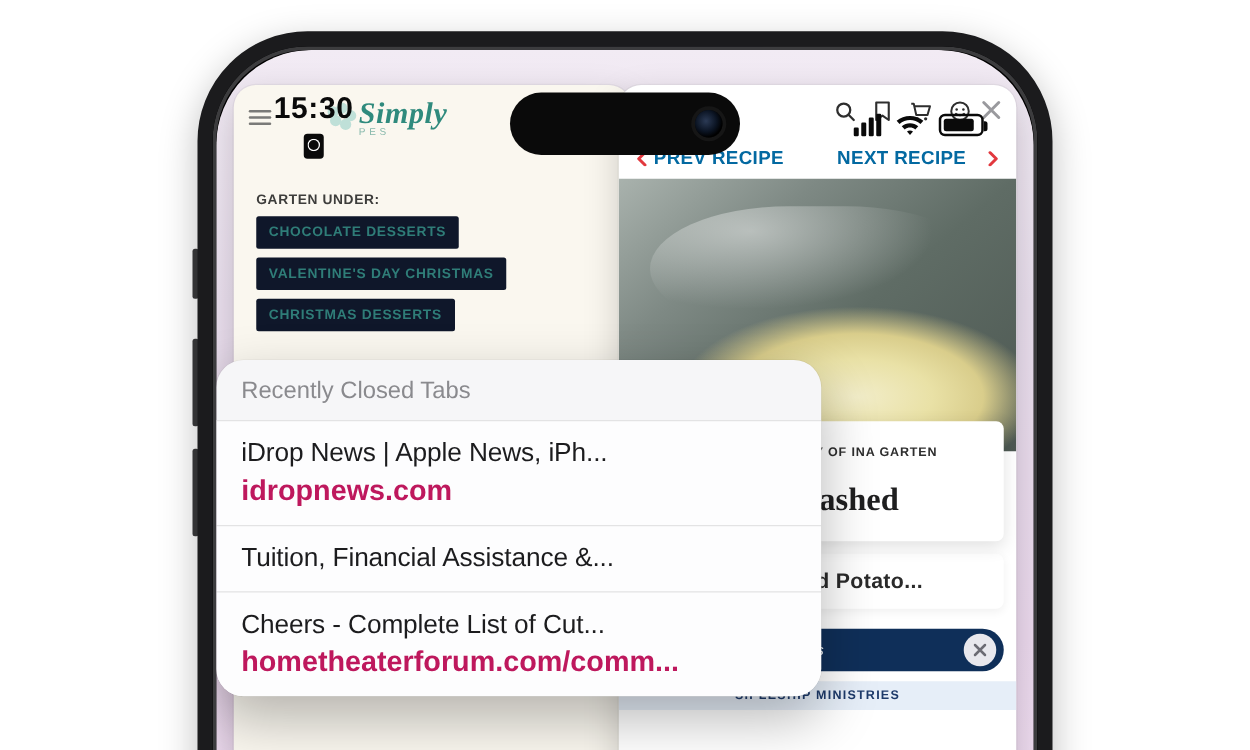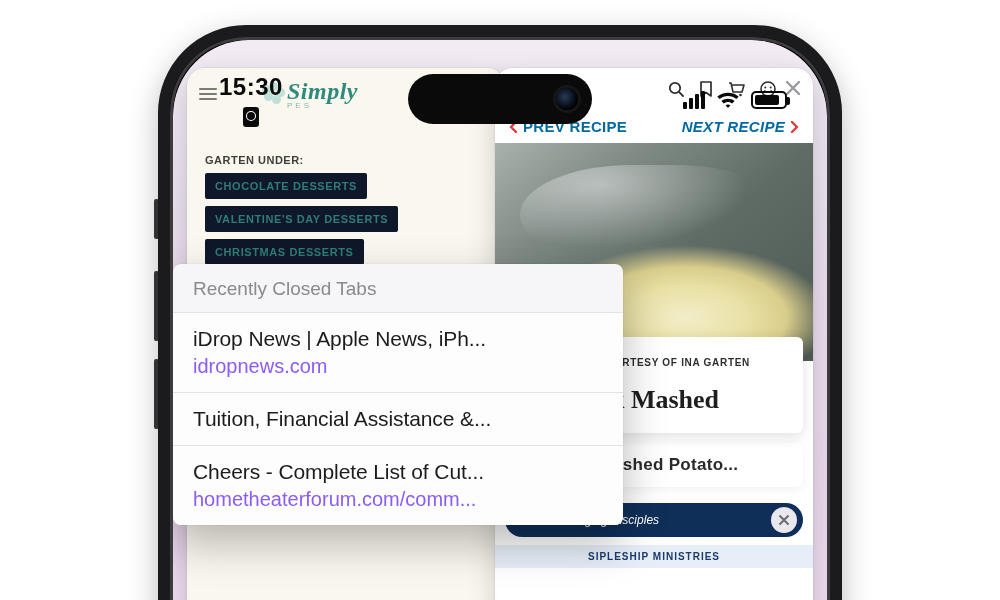--- a/index.html
+++ b/index.html
@@ -142,21 +142,21 @@
   .rt-ham span{display:block;width:16px;height:2px;background:#4a4a4a;margin:3px 0;border-radius:1px;}
   .fn-badge{ width:26px; height:26px; border-radius:50%;
     background: radial-gradient(circle,#ec2c3f 0%,#d51d30 70%);
     position:relative; box-shadow:0 1px 2px rgba(0,0,0,0.2);}
   .fn-badge::after{content:""; position:absolute; inset:6px; border:1px dashed #fff; border-radius:50%; opacity:0.4;}
   .rt-icons{display:flex;align-items:center;gap:14px; color:#3a3a3a;}
   .rt-icons svg{display:block;}
   .rt-nav{ display:flex; justify-content:space-between; padding:10px 14px 8px 14px;
     font-size:15px; font-weight:800; color:#0369a1; letter-spacing:0.3px;}
   .rt-nav .prev{display:flex;align-items:center;gap:4px;}
-  .rt-nav .next{display:flex;align-items:center;gap:4px;font-style:italic;}
+  .rt-nav .next{display:flex;align-items:center;gap:16px;}
   .rt-nav svg{stroke:#e2383e;}
   .rt-hero{
     height:218px;
     background:
       radial-gradient(ellipse 240px 120px at 60% 80%, #f2edc9 0%, #e9e1a6 25%, #d9cd8b 42%, rgba(0,0,0,0) 60%),
       linear-gradient(140deg,#a9b2ad 0%, #7e8984 28%, #5f6c65 55%, #4d5852 100%);
     position:relative;
   }
   .rt-hero::after{
     content:""; position:absolute; left:8%; top:10%; width:84%; height:46%;
@@ -193,46 +193,46 @@
     display:flex;align-items:center;justify-content:center;
   }
   .rt-footer-strip{
     margin:8px 0 0 0; background:#e6eef8; color:#1d3a6a;
     font-size:10px; font-weight:800; letter-spacing:1px; text-align:center;
     padding:6px 4px;
   }
   
   .panel {
     position: absolute;
-    left: 0; top: 224px;
-    width: 450px;
+    left: 0; top: 248px;
+    width: 484px;
     background: #f6f6f8;
-    border-radius: 8px;
+    border-radius: 22px;
     box-shadow: 0 18px 44px rgba(0,0,0,0.28), 0 0 0 0.5px rgba(0,0,0,0.06);
     z-index: 30;
     overflow:hidden;
   }
   .panel-header{
     padding: 14px 18px 12px 20px;
     font-size: 19px;
     color: #8a8a8e;
   }
   .panel-row{
     border-top: 0.5px solid rgba(0,0,0,0.10);
     padding: 14px 18px 14px 20px;
     background:#fdfdfe;
   }
   .panel-row .title{
     font-size: 21px; color:#1c1c1e; letter-spacing:-0.1px;
     white-space:nowrap; overflow:hidden; text-overflow:ellipsis;
   }
   .panel-row .url{
     margin-top:4px;
-    font-size: 20px; color:#8b5cf6;
-    white-space:nowrap; overflow:hidden; text-overflow:ellipsis;
+    font-size: 23px; color:#be185d;
+    white-space:nowrap; overflow:hidden; text-overflow:ellipsis;font-weight:bold;
   }
   
   .side-btn { position:absolute; background:#3a3a3c; border-radius:2px;}
   .side-left{ left:-4px; width:5px;}
   .sb1{ top:174px; height:40px;}
   .sb2{ top:246px; height:70px;}
   .sb3{ top:334px; height:70px;}
 </style>
 </head>
 <body>
@@ -291,21 +291,21 @@
             <div>
               <div class="txt">Simply</div>
               <div class="sub">PES</div>
             </div>
           </div>
         </div>
         <div class="filed">
           <div class="filed-label">GARTEN UNDER:</div>
           <div>
             <a class="tag">CHOCOLATE DESSERTS</a><br>
-            <a class="tag">VALENTINE'S DAY DESSERTS</a><br>
+            <a class="tag">VALENTINE'S DAY CHRISTMAS</a><br>
             <a class="tag">CHRISTMAS DESSERTS</a>
           </div>
         </div>
       </div>
 
       <div class="tab tab-right" style="background:#fff;">
         <div class="tab-close">
           <svg width="18" height="18" viewBox="0 0 18 18">
                 <path d="M3 3 L15 15 M15 3 L3 15" stroke="#9a9a9e" stroke-width="2.4" stroke-linecap="round"></path>
               </svg>

